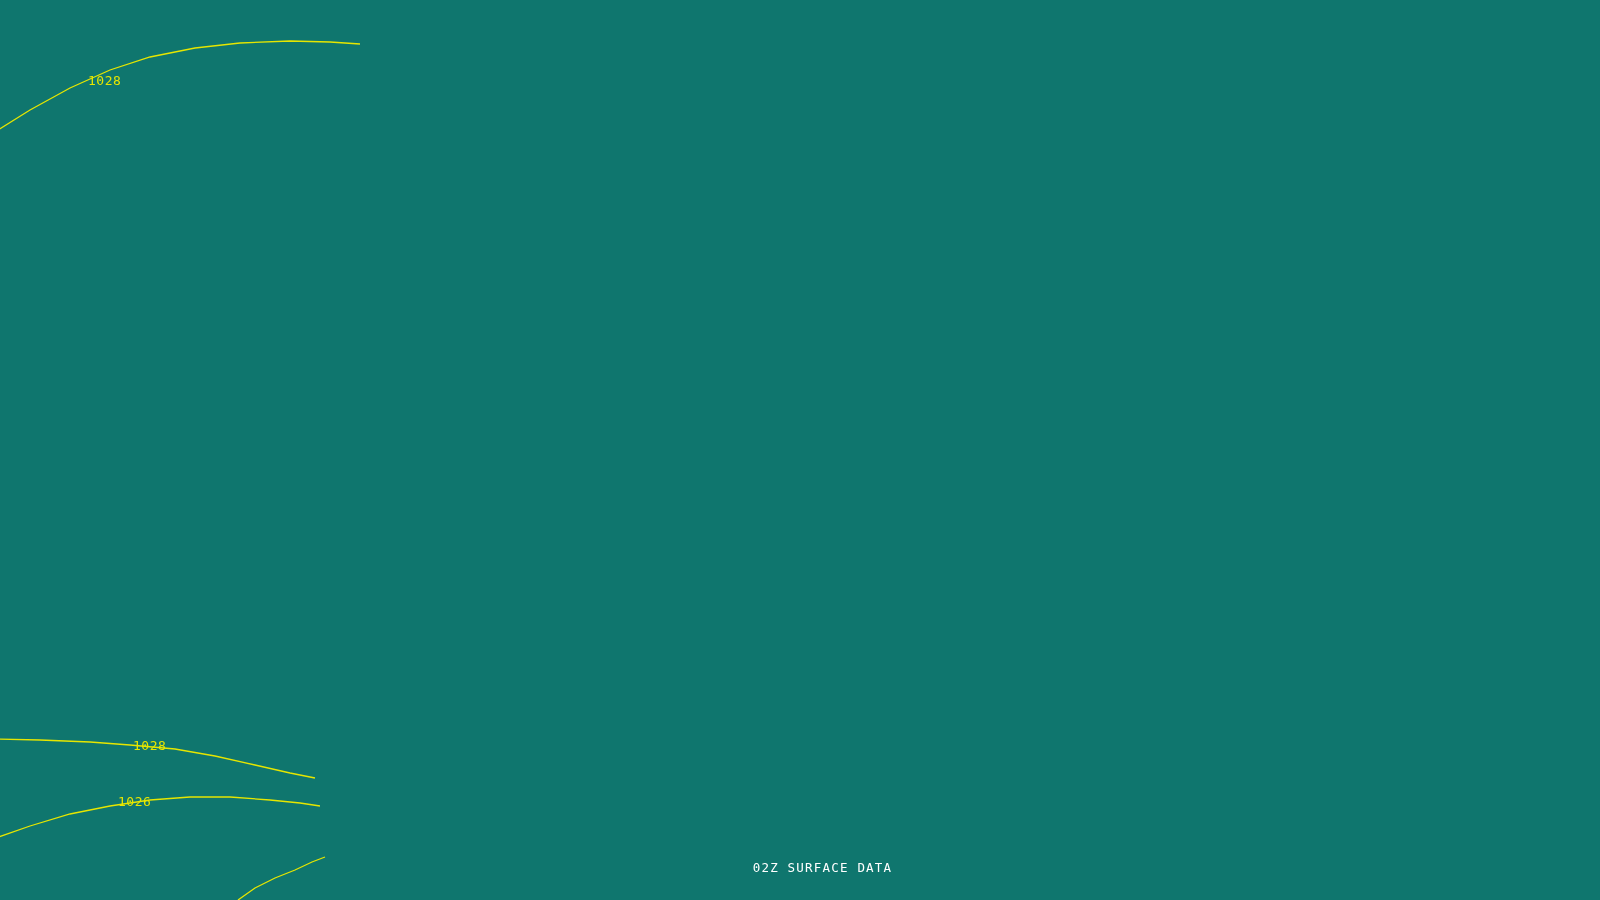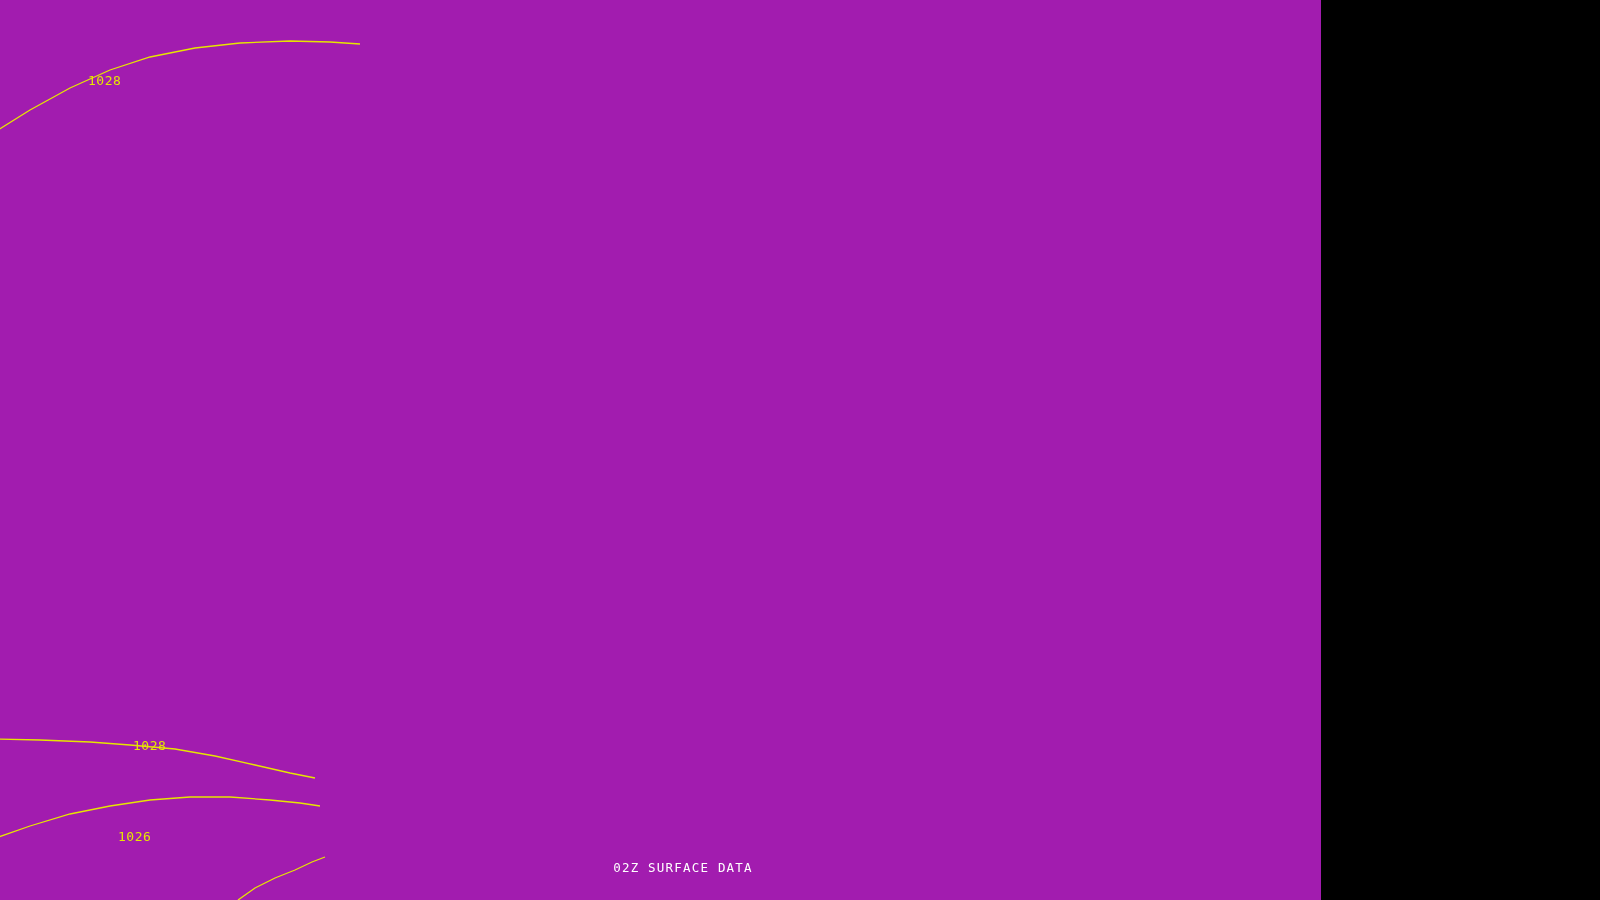--- a/index.html
+++ b/index.html
@@ -2,23 +2,23 @@
 <html><head>
 <meta charset="utf-8">
 <style>
   html, body {
     margin: 0;
     padding: 0;
     background: #000000;
   }
   #stage {
     position: relative;
-    width: 1321px;
+    width: 1600px;
     height: 900px;
-    background: #a21caf;
+    background: #0f766e;
     overflow: hidden;
     font-family: "DejaVu Sans Mono", monospace;
   }
   #isobar-layer {
     position: absolute;
     left: 0;
     top: 0;
     width: 1600px;
     height: 900px;
   }
@@ -54,17 +54,17 @@
     <g fill="none" stroke="#e6e600" stroke-width="1.3">
       <path d="M -10,135 L 30,110 L 70,88 L 110,70 L 150,57 L 195,48 L 240,43 L 290,41 L 330,42 L 360,44" stroke="#e6e600"></path>
       <path d="M -10,739 L 40,740 L 90,742 L 130,745 L 175,749 L 215,756 L 255,765 L 290,773 L 315,778" stroke="#e6e600"></path>
       <path d="M -10,840 L 30,826 L 70,814 L 110,806 L 150,800 L 190,797 L 230,797 L 270,800 L 300,803 L 320,806" stroke="#e6e600"></path>
       <path d="M 238,900 L 255,888 L 275,878 L 295,870 L 312,862 L 325,857" stroke="#e6e600"></path>
     </g>
   </svg>
 
   <div class="isobar-label" style="left:88px; top:74px;">1028</div>
   <div class="isobar-label" style="left:133px; top:739px;">1028</div>
-  <div class="isobar-label" style="left:118px; top:795px;margin-top:35px;">1026</div>
+  <div class="isobar-label" style="left:118px; top:795px;">1026</div>
 
   <div id="map-caption">02Z SURFACE DATA</div>
 
 </div>
 
 </body></html>

